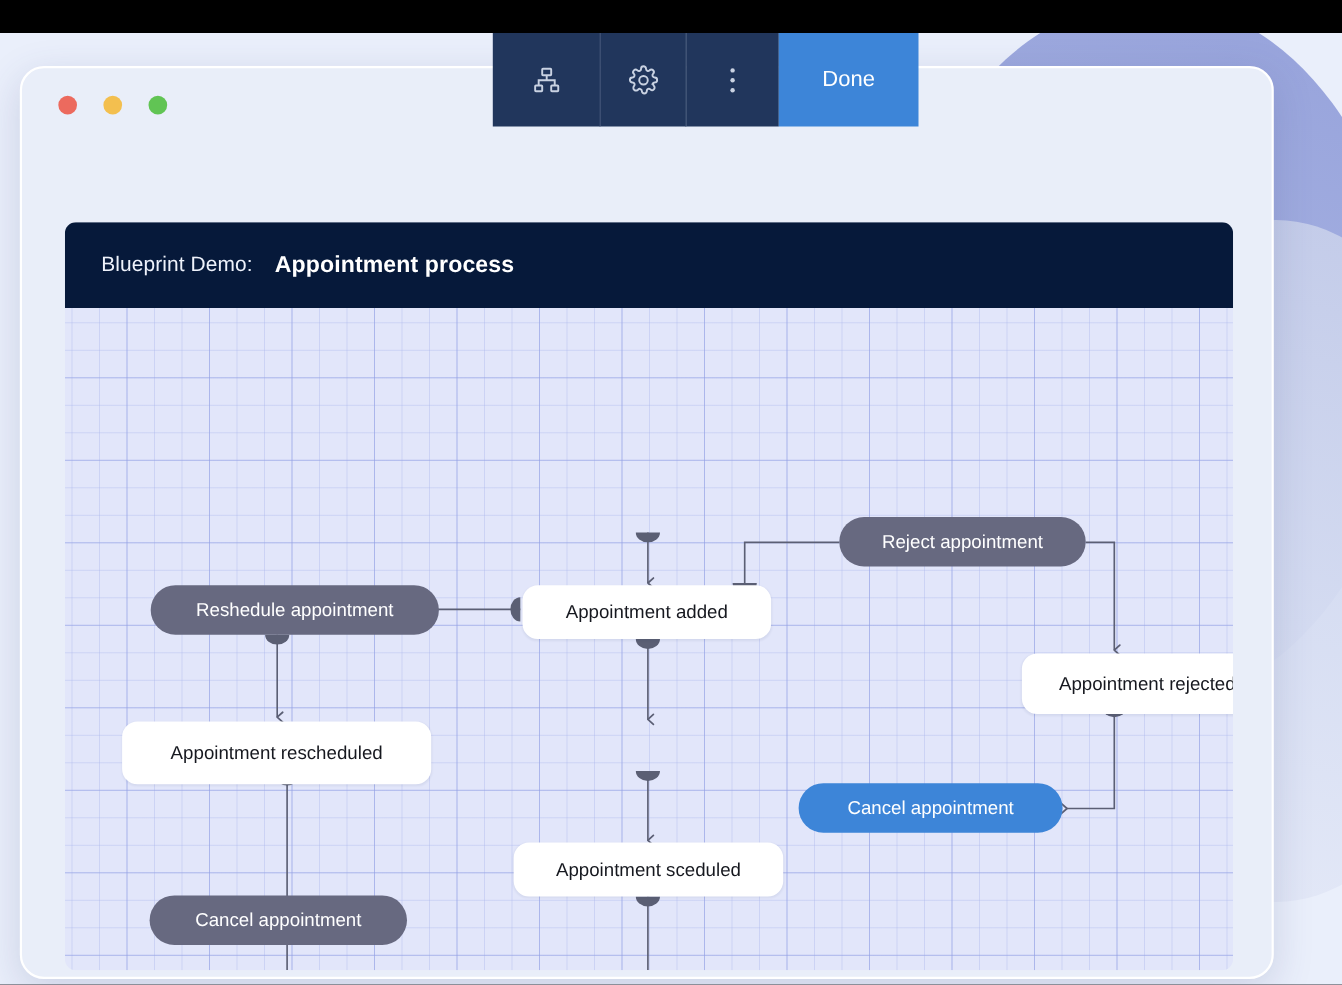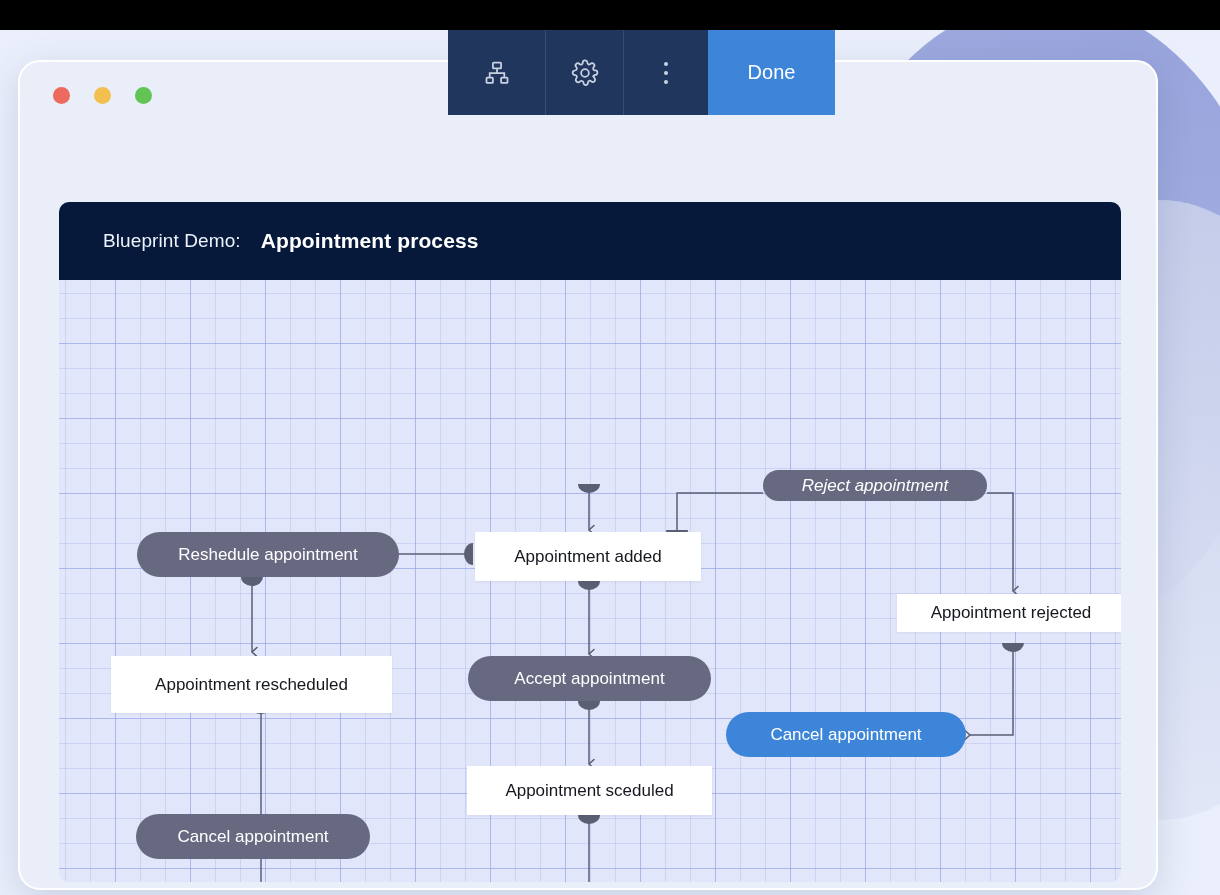--- a/index.html
+++ b/index.html
@@ -54,21 +54,21 @@
 
   
   #card {
     position:absolute; left:39px; top:140px;
     width:1062px; height:680px;
     border-radius:10px;
     overflow:hidden;
   }
   #card-header {
     height:78px; background:#06193a;
-    display:flex; align-items:center; padding-left:44px;
+    display:flex; align-items:center; padding-left:33px;
     font-size:19px; letter-spacing:.1px;
   }
   #card-header .lbl { color:#eef2fb; font-weight:400; }
   #card-header .ttl { color:#ffffff; font-weight:700; font-size:21px; margin-left:20px; }
 
   
   #canvas {
     position:absolute; left:0; top:78px; right:0; bottom:0;
     background-color:#e2e6fa;
     background-image:
@@ -83,21 +83,21 @@
   #edges { position:absolute; left:0; top:0; width:1062px; height:602px; }
 
   
   .node {
     position:absolute;
     display:flex; align-items:center; justify-content:center;
     font-size:17px; white-space:nowrap;
     z-index:3;
   }
   .node.state {
-    background:#ffffff; color:#16181f; border-radius:0;
+    background:#ffffff; color:#16181f; border-radius:14px;
     box-shadow:0 1px 2px rgba(30,40,80,.07);
   }
   .node.action {
     background:#676980; color:#ffffff; border-radius:999px;
   }
   .node.action.accent { background:#3d85d8; }
   .node.start {
     background:#ffffff; color:#16181f; border-radius:999px;
     box-shadow:0 1px 3px rgba(30,40,80,.08);
   }
@@ -191,25 +191,24 @@
             <path d="M414 263 a9 11 0 0 0 0 22 z"></path>
             <path d="M182 297 a11 9 0 0 0 22 0 z"></path>
             <path d="M943 363 a11 9 0 0 0 22 0 z"></path>
             <path d="M519 421 a11 9 0 0 0 22 0 z"></path>
             <path d="M519 535 a11 9 0 0 0 22 0 z"></path>
             <path d="M191 425 a11 9 0 0 0 22 0 z"></path>
           </g>
         </svg>
 
         <div class="node state" style="left:416px;top:252px;width:226px;height:49px;">Appointment added</div>
-        <div class="node action" style="left:704px;top:190px;width:224px;height:31px;font-style:italic;">Reject appointment</div>
+        <div class="node action" style="left:704px;top:190px;width:224px;height:45px;">Reject appointment</div>
         <div class="node action" style="left:78px;top:252px;width:262px;height:45px;">Reshedule appointment</div>
-        <div class="node state" style="left:838px;top:314px;width:228px;height:38px;">Appointment rejected</div>
+        <div class="node state" style="left:870px;top:314px;width:228px;height:55px;">Appointment rejected</div>
         <div class="node state" style="left:52px;top:376px;width:281px;height:57px;">Appointment rescheduled</div>
-        <div class="node action" style="left:409px;top:376px;width:243px;height:45px;">Accept appointment</div>
         <div class="node action accent" style="left:667px;top:432px;width:240px;height:45px;">Cancel appointment</div>
         <div class="node state" style="left:408px;top:486px;width:245px;height:49px;">Appointment sceduled</div>
         <div class="node action" style="left:77px;top:534px;width:234px;height:45px;">Cancel appointment</div>
 
       </div>
     </div>
   </div>
 </div>
 
 <div id="toolbar">

